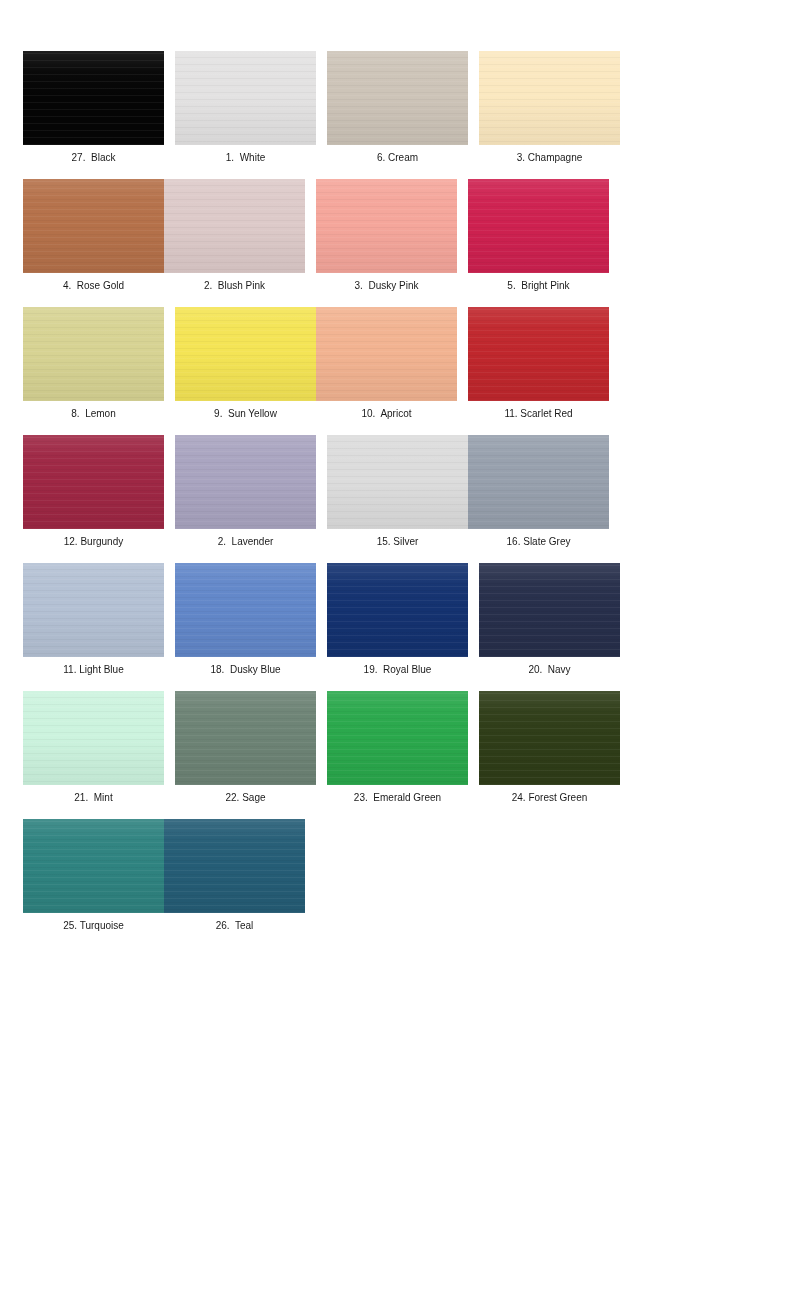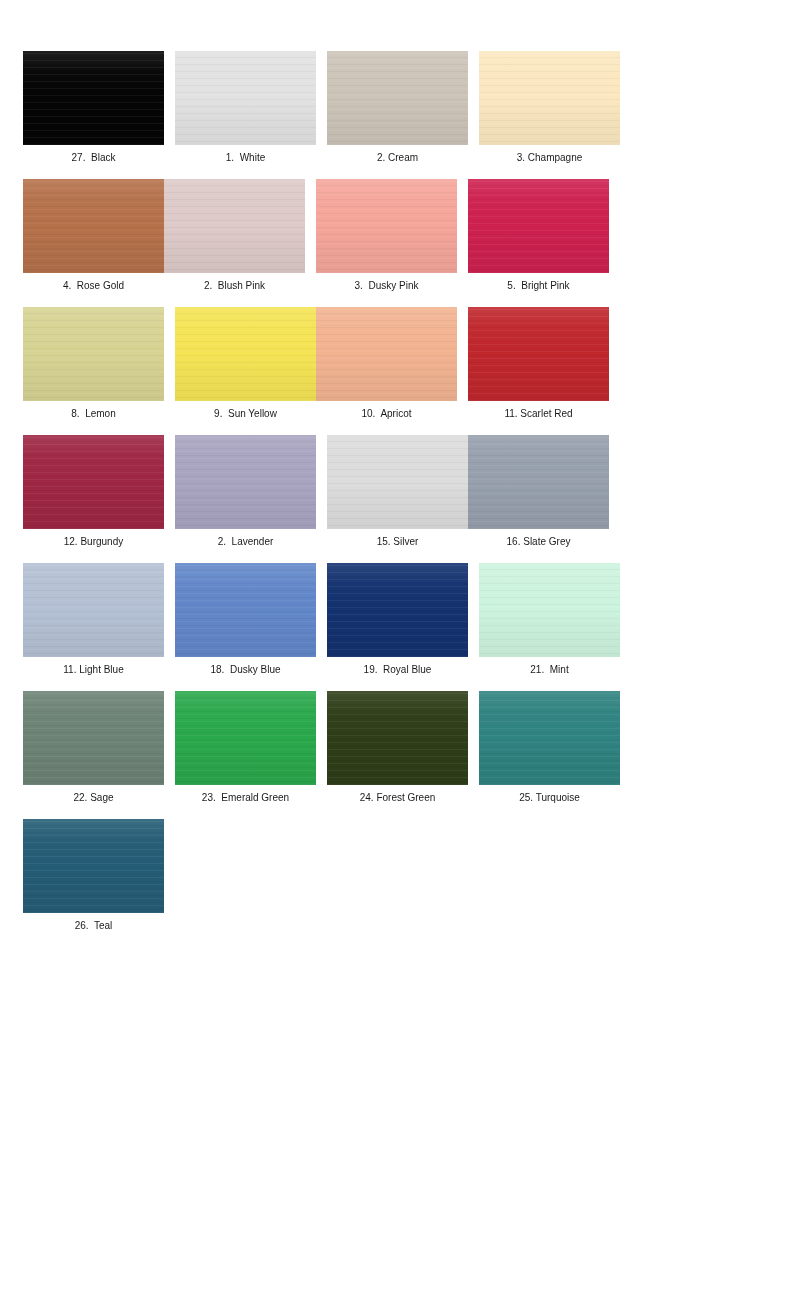--- a/index.html
+++ b/index.html
@@ -102,21 +102,21 @@
       <div class="swatch-cell">
         <div class="swatch-chip" style="background-color: rgb(227, 226, 226);">
           <div class="texture"></div>
         </div>
         <div class="swatch-label">1.  White</div>
       </div>
       <div class="swatch-cell">
         <div class="swatch-chip" style="background-color: rgb(205, 196, 184);">
           <div class="texture"></div>
         </div>
-        <div class="swatch-label">2. Cream</div>
+        <div class="swatch-label">6. Cream</div>
       </div>
       <div class="swatch-cell">
         <div class="swatch-chip" style="background-color: rgb(251, 232, 192);">
           <div class="texture"></div>
         </div>
         <div class="swatch-label">3. Champagne</div>
       </div>
       <div class="swatch-cell">
         <div class="swatch-chip" style="background-color: rgb(181, 113, 74);">
           <div class="texture"></div>
@@ -199,20 +199,26 @@
         <div class="swatch-chip" style="background-color: rgb(98, 135, 201);">
           <div class="texture"></div>
         </div>
         <div class="swatch-label">18.  Dusky Blue</div>
       </div>
       <div class="swatch-cell">
         <div class="swatch-chip" style="background-color: rgb(20, 50, 112);">
           <div class="texture"></div>
         </div>
         <div class="swatch-label">19.  Royal Blue</div>
+      </div>
+      <div class="swatch-cell">
+        <div class="swatch-chip" style="background-color: rgb(39, 47, 75);">
+          <div class="texture"></div>
+        </div>
+        <div class="swatch-label">20.  Navy</div>
       </div>
       <div class="swatch-cell">
         <div class="swatch-chip" style="background-color: rgb(204, 243, 222);">
           <div class="texture"></div>
         </div>
         <div class="swatch-label">21.  Mint</div>
       </div>
       <div class="swatch-cell">
         <div class="swatch-chip" style="background-color: rgb(109, 131, 117);">
           <div class="texture"></div>

